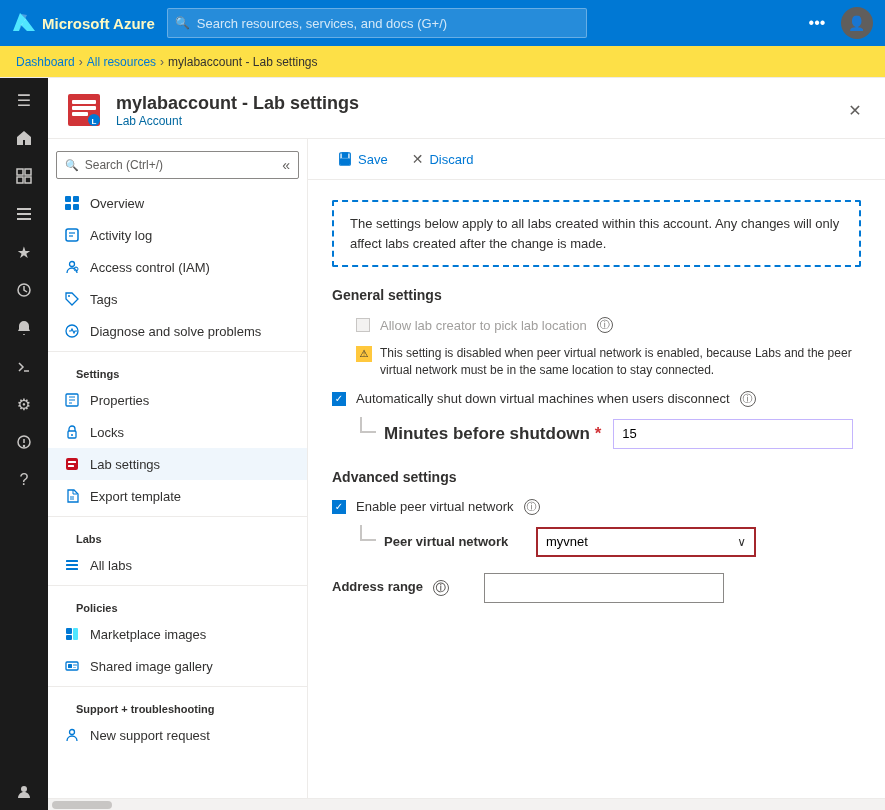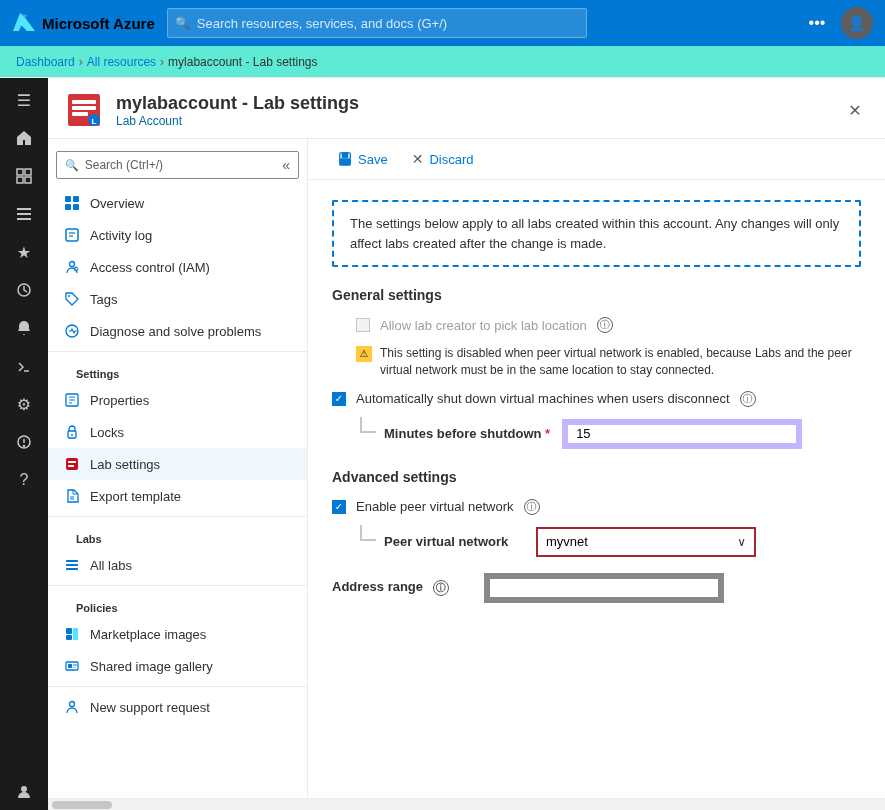--- a/index.html
+++ b/index.html
@@ -11,21 +11,21 @@
       background: #0078d4;
       display: flex;
       align-items: center;
       padding: 0 12px;
       gap: 12px;
     }
     .top-nav-brand {
       display: flex;
       align-items: center;
       gap: 6px;
-      color: #000000;
+      color: #fef9c3;
       font-size: 15px;
       font-weight: 600;
       white-space: nowrap;
     }
     .azure-logo {
       width: 24px;
       height: 24px;
       display: flex;
       align-items: center;
       justify-content: center;
@@ -69,21 +69,21 @@
       display: flex;
       align-items: center;
       justify-content: center;
       color: white;
       font-size: 14px;
     }
 
     
     .breadcrumb-bar {
       height: 32px;
-      background: #5eead4;
+      background: #fde047;
       display: flex;
       align-items: center;
       padding: 0 16px;
       font-size: 12px;
       color: #0078d4;
       border-bottom: 1px solid #edebe9;
     }
     .breadcrumb-sep { color: #605e5c; margin: 0 4px; }
     .breadcrumb-current { color: #323130; }
 
@@ -335,21 +335,21 @@
       display: flex;
       align-items: center;
       justify-content: center;
       font-size: 10px;
       flex-shrink: 0;
       margin-top: 1px;
     }
 
     .text-input {
       height: 30px;
-      border: 6px solid #c4b5fd;
+      border: 1px solid #c4b5fd;
       padding: 0 8px;
       font-size: 13px;
       width: 250px;
     }
 
     .dropdown {
       height: 30px;
       border: 2px solid #a4262c;
       padding: 0 8px;
       font-size: 13px;
@@ -627,20 +627,21 @@
               <rect x="2" y="4" width="12" height="8" rx="1" fill="none" stroke="#0078d4" stroke-width="1.3"></rect>
               <rect x="4" y="6" width="4" height="4" rx="0.5" fill="#0078d4"></rect>
               <rect x="9" y="6" width="4" height="2" rx="0.5" fill="#0078d4" opacity="0.5"></rect>
               <rect x="9" y="9" width="3" height="1" rx="0.5" fill="#0078d4" opacity="0.5"></rect>
             </svg>
           </span>
           <span>Shared image gallery</span>
         </div>
 
         <div class="divider"></div>
+        <div class="sidebar-section-label">Support + troubleshooting</div>
 
         <div class="sidebar-item">
           <span class="sidebar-item-icon">
             <svg width="16" height="16" fill="none" viewBox="0 0 16 16">
               <circle cx="8" cy="5" r="2.5" stroke="#0078d4" stroke-width="1.3"></circle>
               <path d="M3 14c0-2.8 2.2-5 5-5s5 2.2 5 5" stroke="#0078d4" stroke-width="1.3"></path>
             </svg>
           </span>
           <span>New support request</span>
         </div>
@@ -682,21 +683,21 @@
 
           <div class="setting-row">
             <div class="checkbox checked"></div>
             <span>Automatically shut down virtual machines when users disconnect</span>
             <div class="info-icon">ⓘ</div>
           </div>
 
           <div style="display:flex; align-items:center; margin-left:28px; margin-bottom:20px;">
             <div style="border-left:2px solid #c8c6c4; border-bottom:2px solid #c8c6c4; width:16px; height:16px; flex-shrink:0; align-self:flex-start; margin-top:-2px;"></div>
             <div style="display:flex; align-items:center; gap:12px; margin-left:8px;">
-              <span style="font-size:13px; font-weight:600; color:#323130;">
+              <span style="font-size:17px; font-weight:600; color:#323130;">
                 <span>Minutes before shutdown</span>
                 <span style="color:#d13438;"> *</span>
               </span>
               <input type="text" class="text-input" style="width: 240px;" value="15">
             </div>
           </div>
 
           <div class="section-title advanced-section">Advanced settings</div>
 
           <div class="setting-row">

